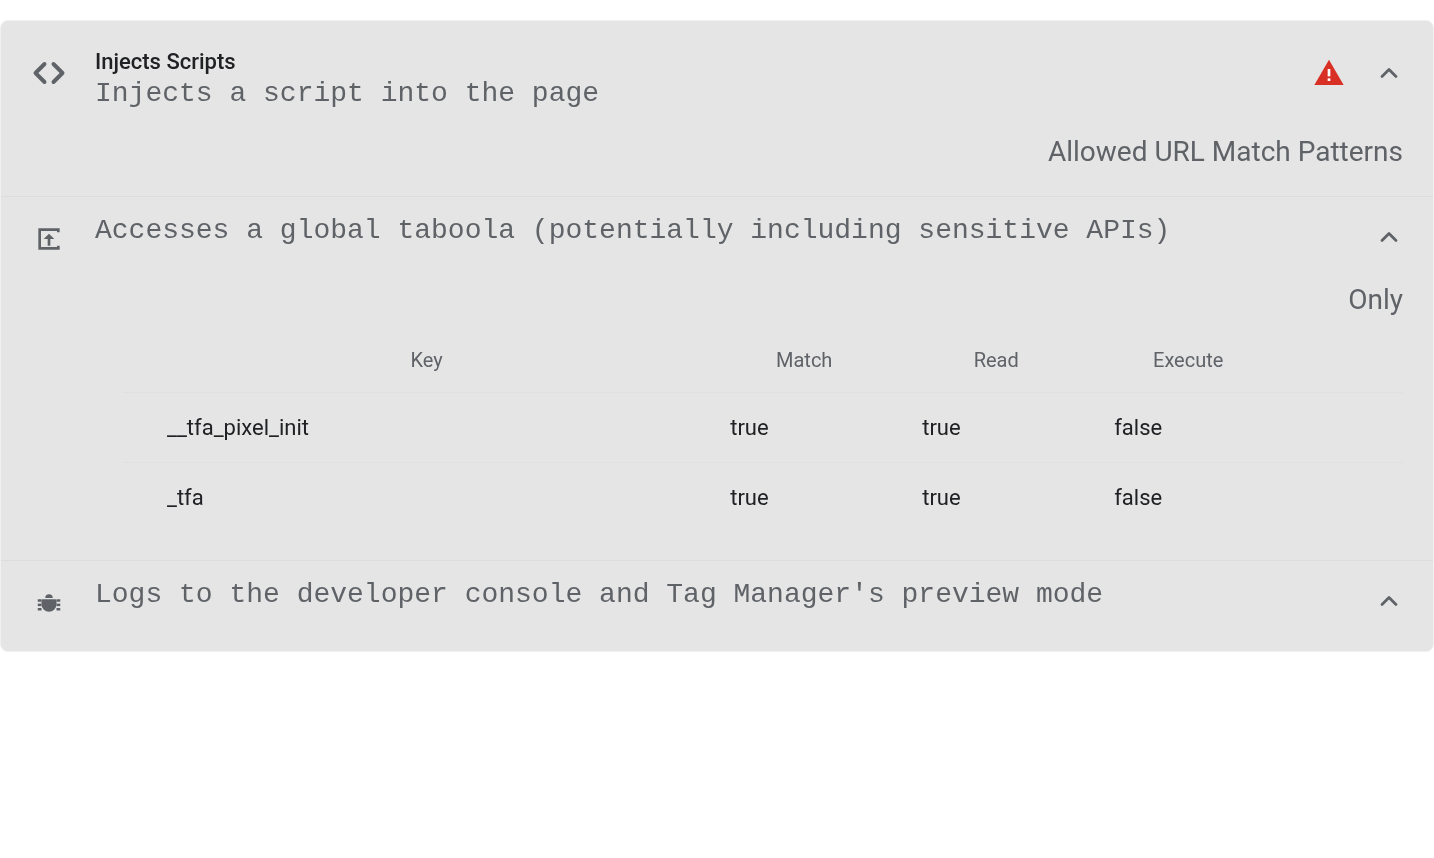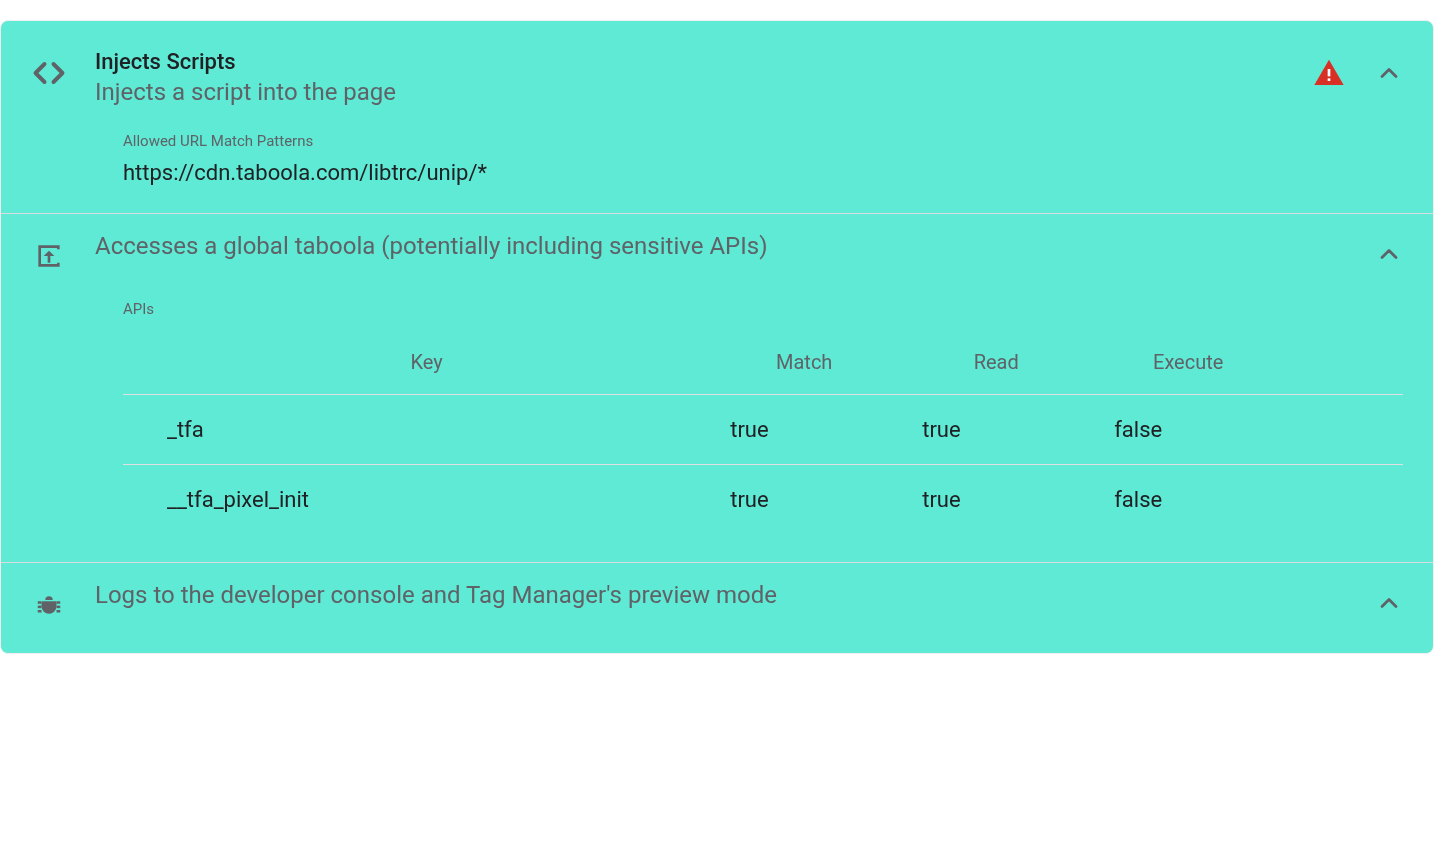--- a/index.html
+++ b/index.html
@@ -6,21 +6,21 @@
   body {
     font-family: Roboto, "Helvetica Neue", Arial, sans-serif;
     background: #fff;
     color: #202124;
     width: 1434px;
     padding: 20px 0;
   }
   .container {
     border: 1px solid #f0f0f0;
     border-radius: 8px;
-    background: #5eead4;
+    background: #e5e5e5;
     padding: 10px 0 30px 0;
   }
   .section {
     padding: 0 30px;
   }
   .sec-divider {
     border: none;
     border-top: 1px solid #dadce0;
     margin: 28px 0 0 0;
   }
@@ -41,41 +41,43 @@
     margin-top: 6px;
   }
   .sec-text { flex: 1; }
   .sec-title {
     font-size: 22px;
     font-weight: 500;
     color: #202124;
     margin-bottom: 4px;
   }
   .sec-subtitle {
-    font-size: 24px;
-    color: #5f6368;
+    font-size: 28px;
+    color: #5f6368;
+    font-family: Liberation Mono, monospace;
   }
   .sec-actions {
     display: flex;
     align-items: center;
     gap: 30px;
     padding-top: 8px;
   }
   .warning-icon { color: #d93025; width:32px; height:32px; }
   .chevron {
     color: #5f6368;
     width: 28px;
     height: 28px;
     cursor: pointer;
   }
   .sec-body { padding-left: 92px; padding-top: 26px; }
   .field-label {
-    font-size: 15px;
+    font-size: 28px;
     color: #5f6368;
     margin-bottom: 10px;
+    text-align: right;
   }
   .field-value {
     font-size: 22px;
     color: #202124;
   }
   table.keys {
     width: 100%;
     border-collapse: collapse;
     margin-top: 12px;
     table-layout: fixed;
@@ -126,21 +128,20 @@
         </span>
         <span class="chevron">
           <svg viewBox="0 0 24 24" width="28" height="28" fill="none" stroke="currentColor" stroke-width="2.4" stroke-linecap="round" stroke-linejoin="round">
               <polyline points="6 15 12 9 18 15"></polyline>
             </svg>
         </span>
       </div>
     </div>
     <div class="sec-body">
       <div class="field-label">Allowed URL Match Patterns</div>
-      <div class="field-value">https://cdn.taboola.com/libtrc/unip/*</div>
     </div>
   </div>
 
   <hr class="sec-divider">
 
   <div class="section">
     <div class="sec-header">
       <div class="sec-icon">
         <svg viewBox="0 0 24 24" width="32" height="32" fill="currentColor">
             <path d="M4 4h16v3h-2V6H6v12h12v-1h2v3H4V4z"></path>
@@ -152,48 +153,48 @@
       </div>
       <div class="sec-actions">
         <span class="chevron">
           <svg viewBox="0 0 24 24" width="28" height="28" fill="none" stroke="currentColor" stroke-width="2.4" stroke-linecap="round" stroke-linejoin="round">
               <polyline points="6 15 12 9 18 15"></polyline>
             </svg>
         </span>
       </div>
     </div>
     <div class="sec-body">
-      <div class="field-label">APIs</div>
+      <div class="field-label">Only</div>
       <table class="keys">
         <colgroup>
             <col class="c-key">
             <col class="c-bool">
             <col class="c-bool">
             <col class="c-bool">
             <col class="c-last">
           </colgroup>
         <thead>
           <tr>
             <th>Key</th>
             <th>Match</th>
             <th>Read</th>
             <th>Execute</th>
             <th></th>
           </tr>
         </thead>
         <tbody>
           <tr>
-            <td>_tfa</td>
+            <td>__tfa_pixel_init</td>
             <td>true</td>
             <td>true</td>
             <td>false</td>
             <td></td>
           </tr>
           <tr>
-            <td>__tfa_pixel_init</td>
+            <td>_tfa</td>
             <td>true</td>
             <td>true</td>
             <td>false</td>
             <td></td>
           </tr>
         </tbody>
       </table>
     </div>
   </div>
 

